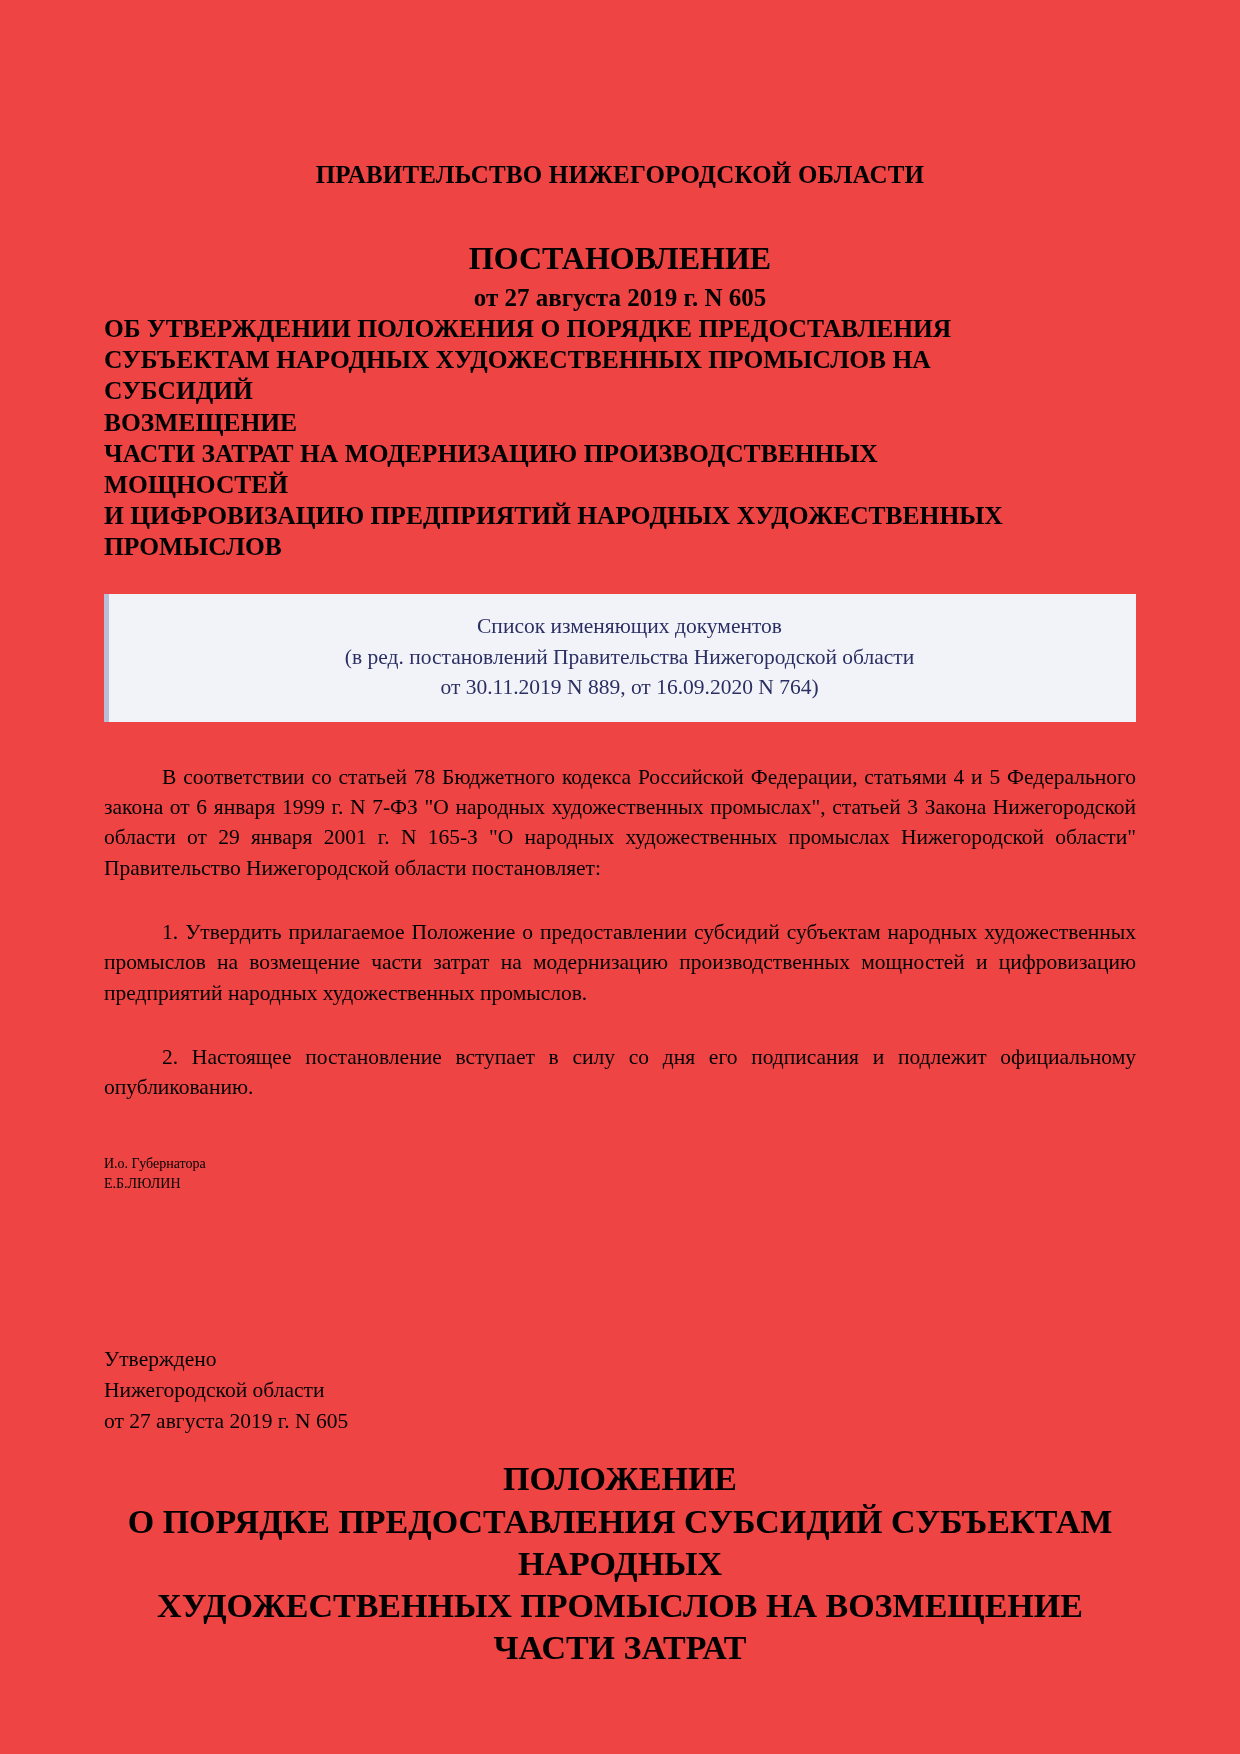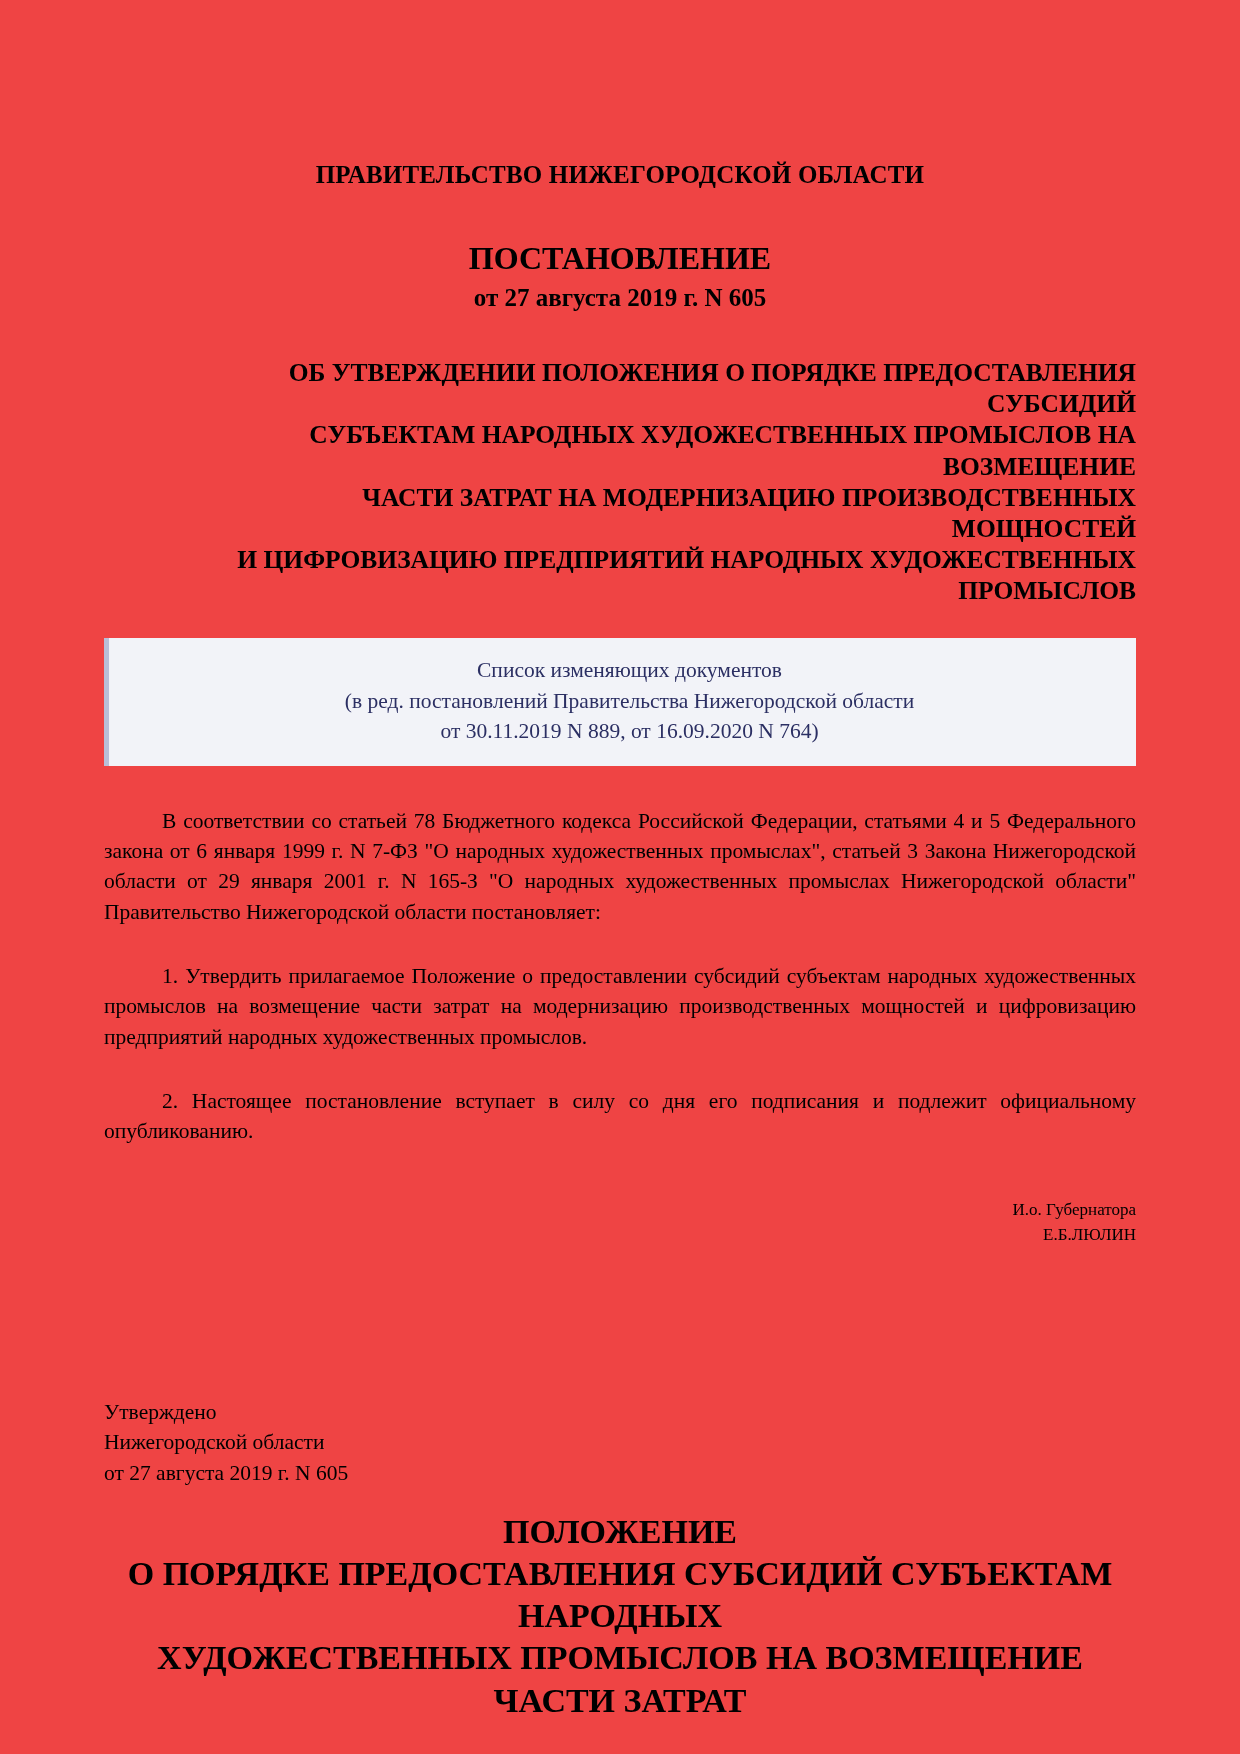--- a/index.html
+++ b/index.html
@@ -43,24 +43,23 @@
     line-height: 1.25;
   }
   .doc-date {
     text-align: center;
     font-weight: bold;
     font-size: 25px;
     margin-top: 4px;
     line-height: 1.25;
   }
   .doc-subject {
-    text-align: right;
+    text-align: left;
     font-weight: bold;
     font-size: 25.5px;
-    margin-top: 44px;
     line-height: 1.22;
   }
   .doc-subject .ln {
     display: block;
   }
 
   
   .changes-box {
     margin-top: 32px;
     background: #f2f3f8;
@@ -85,22 +84,22 @@
     margin: 0;
     text-indent: 58px;
     hyphens: none;
   }
   p.gap-lg { margin-top: 40px; }
   p.gap-md { margin-top: 34px; }
 
   
   .signature {
     margin-top: 52px;
-    text-align: right;
-    font-size: 17px;
+    text-align: left;
+    font-size: 14px;
     line-height: 1.42;
   }
   .signature .sl { display: block; }
 
   
   .approval {
     margin-top: 150px;
     text-align: left;
     font-size: 21.5px;
     line-height: 1.43;
@@ -124,22 +123,22 @@
   <div class="content">
 
     <div class="org-title">ПРАВИТЕЛЬСТВО НИЖЕГОРОДСКОЙ ОБЛАСТИ</div>
 
     <div class="doc-kind">ПОСТАНОВЛЕНИЕ</div>
 
     <div class="doc-date">от 27 августа 2019 г. N 605</div>
 
     <div class="doc-subject">
       <span class="ln">ОБ УТВЕРЖДЕНИИ ПОЛОЖЕНИЯ О ПОРЯДКЕ ПРЕДОСТАВЛЕНИЯ</span>
+      <span class="ln">СУБЪЕКТАМ НАРОДНЫХ ХУДОЖЕСТВЕННЫХ ПРОМЫСЛОВ НА</span>
       <span class="ln">СУБСИДИЙ</span>
-      <span class="ln">СУБЪЕКТАМ НАРОДНЫХ ХУДОЖЕСТВЕННЫХ ПРОМЫСЛОВ НА</span>
       <span class="ln">ВОЗМЕЩЕНИЕ</span>
       <span class="ln">ЧАСТИ ЗАТРАТ НА МОДЕРНИЗАЦИЮ ПРОИЗВОДСТВЕННЫХ</span>
       <span class="ln">МОЩНОСТЕЙ</span>
       <span class="ln">И ЦИФРОВИЗАЦИЮ ПРЕДПРИЯТИЙ НАРОДНЫХ ХУДОЖЕСТВЕННЫХ</span>
       <span class="ln">ПРОМЫСЛОВ</span>
     </div>
 
     <div class="changes-box">
       <span class="cl">Список изменяющих документов</span>
       <span class="cl">(в ред. постановлений Правительства Нижегородской области</span>

